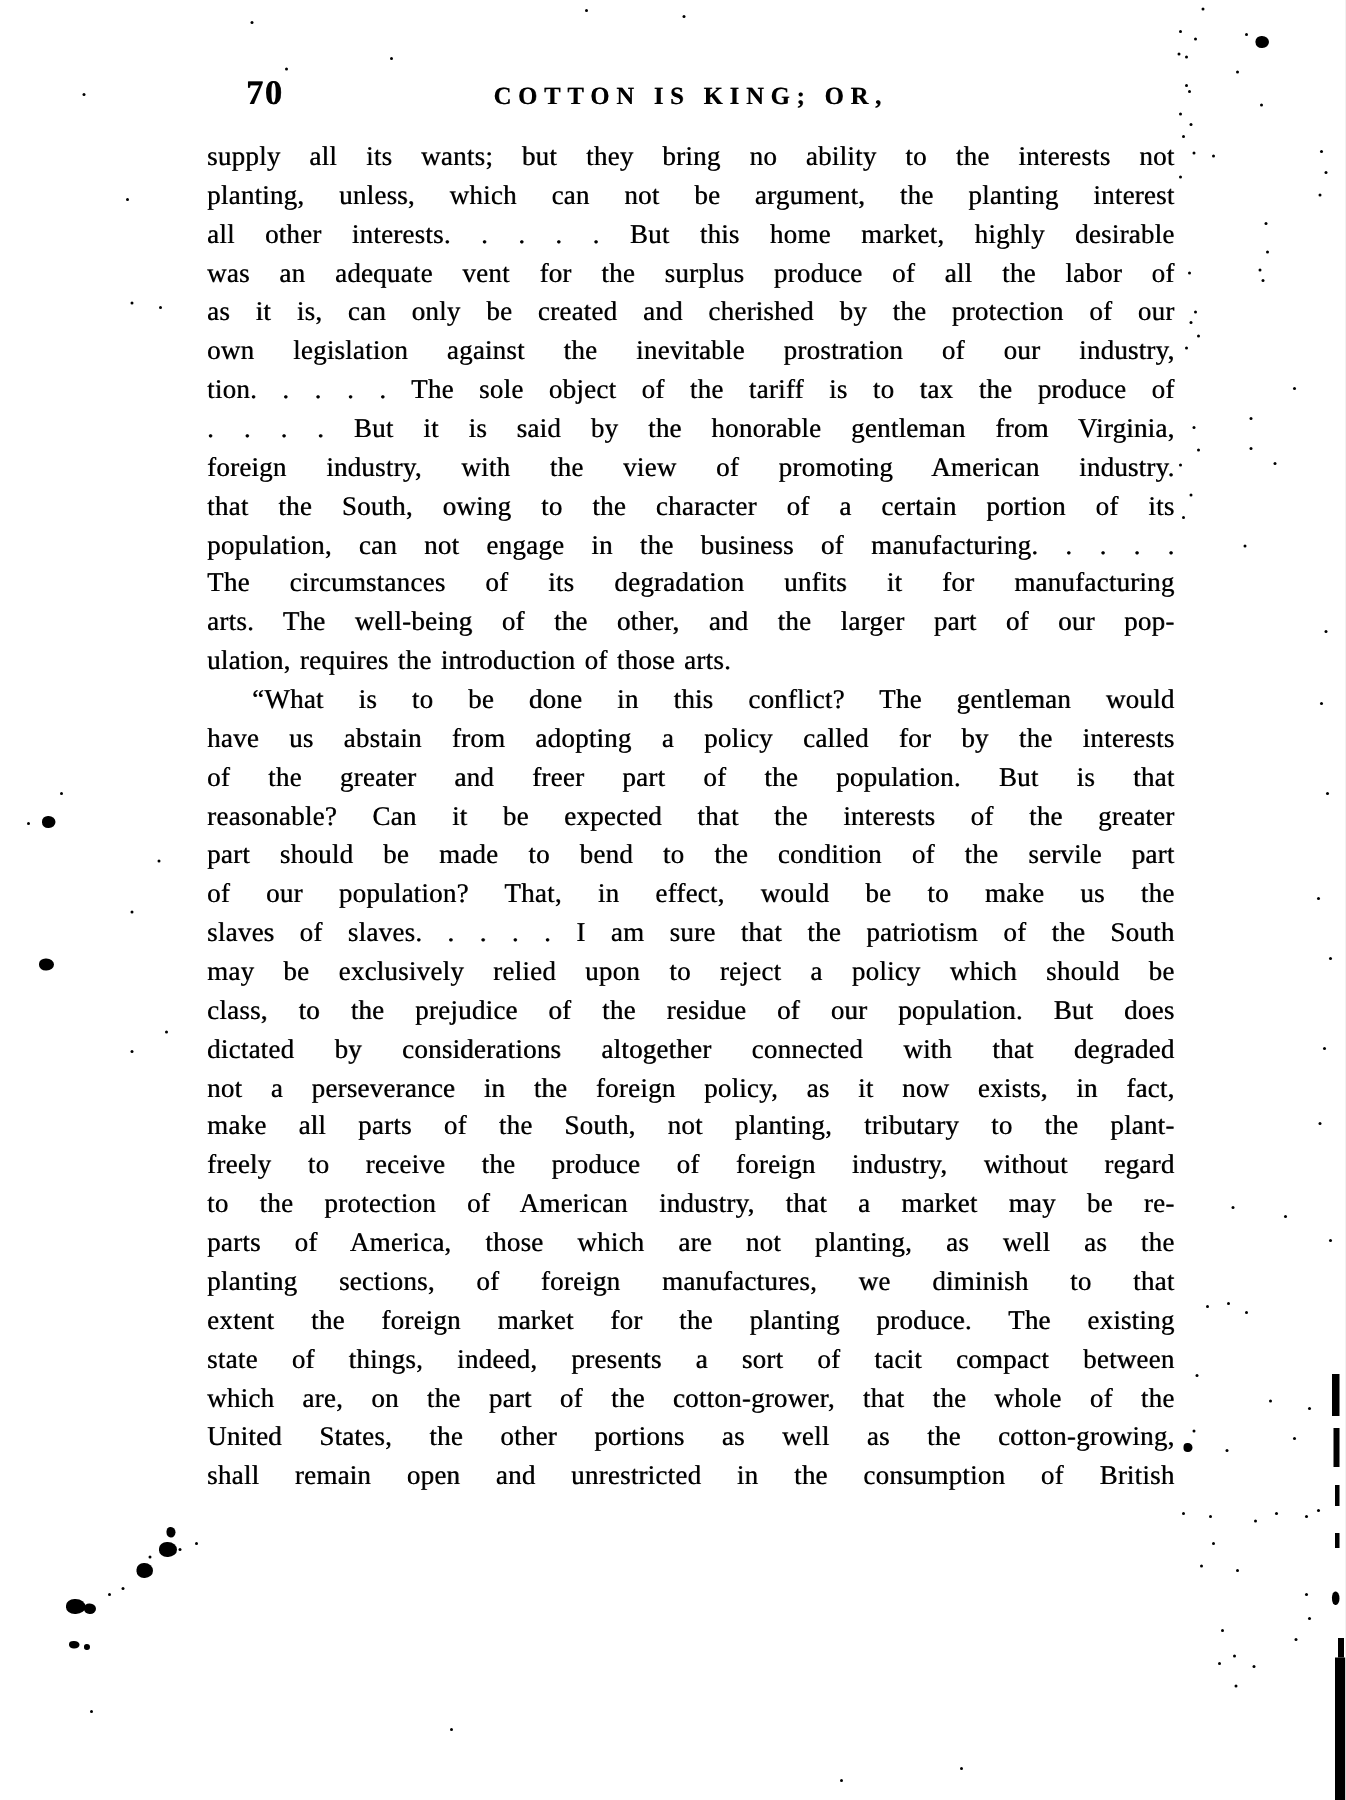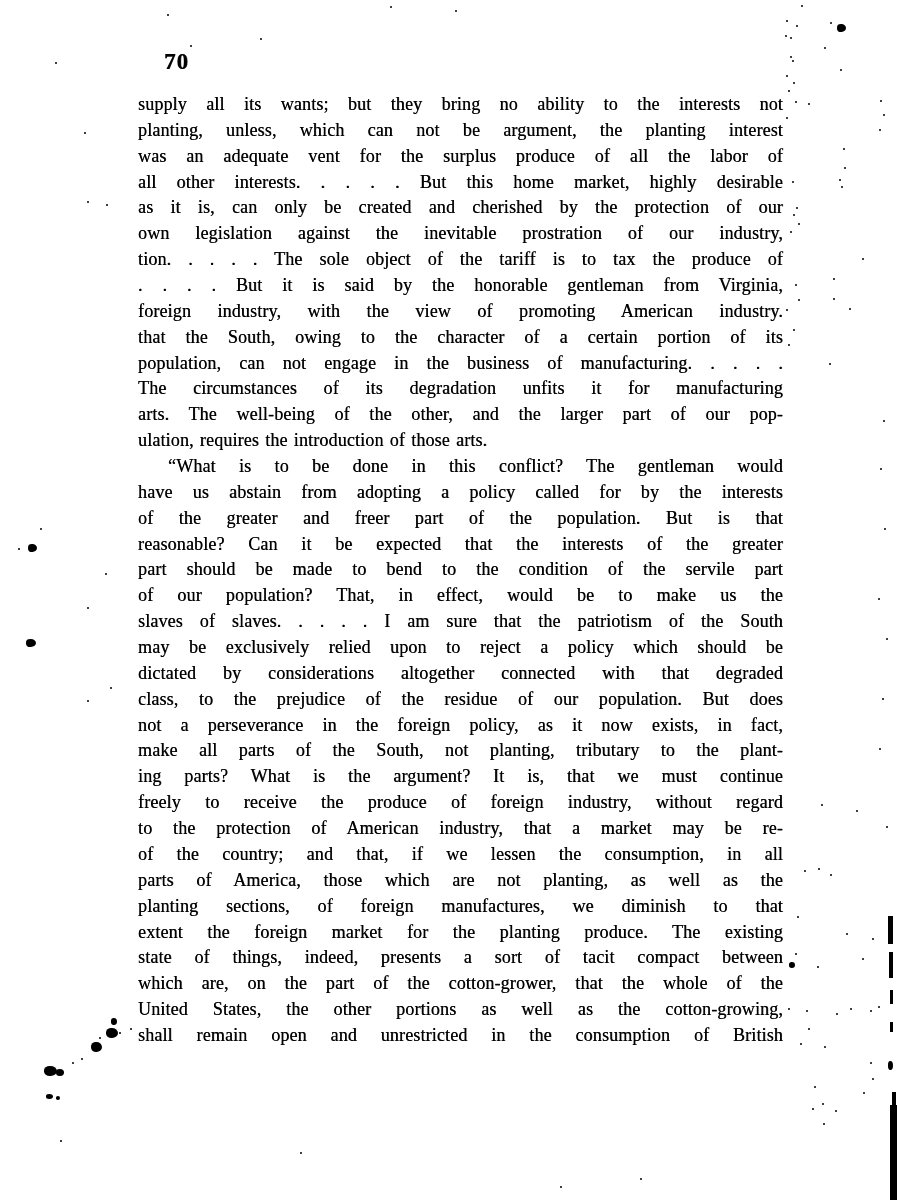--- a/index.html
+++ b/index.html
@@ -41,51 +41,50 @@
   .smallcaps { font-size:0.78em; letter-spacing:1px; }
   .a-dot  { position:absolute; background:#000; border-radius:50%; }
   .a-blob { position:absolute; background:#000; border-radius:46% 54% 52% 48%; }
   .a-band { position:absolute; background:#000; }
 </style>
 </head>
 <body>
 
 <div id="page">
   <span class="pagenum">70</span>
+  <div class="running-title">COTTON IS KING; OR,</div>
   <div class="body-text" id="body-text">
       <div class="line">supply all its wants; but they bring no ability to the interests not</div>
       <div class="line">planting, unless, which can not be argument, the planting interest</div>
+      <div class="line">all other interests. . . . . But this home market, highly desirable</div>
       <div class="line">was an adequate vent for the surplus produce of all the labor of</div>
-      <div class="line">all other interests. . . . . But this home market, highly desirable</div>
       <div class="line">as it is, can only be created and cherished by the protection of our</div>
       <div class="line">own legislation against the inevitable prostration of our industry,</div>
       <div class="line">tion. . . . . The sole object of the tariff is to tax the produce of</div>
       <div class="line">. . . . But it is said by the honorable gentleman from Virginia,</div>
       <div class="line">foreign industry, with the view of promoting American industry.</div>
       <div class="line">that the South, owing to the character of a certain portion of its</div>
       <div class="line">population, can not engage in the business of manufacturing. . . . .</div>
       <div class="line">The circumstances of its degradation unfits it for manufacturing</div>
       <div class="line">arts. The well-being of the other, and the larger part of our pop-</div>
       <div class="line no-just">ulation, requires the introduction of those arts.</div>
       <div class="line indent">“What is to be done in this conflict? The gentleman would</div>
       <div class="line">have us abstain from adopting a policy called for by the interests</div>
       <div class="line">of the greater and freer part of the population. But is that</div>
       <div class="line">reasonable? Can it be expected that the interests of the greater</div>
       <div class="line">part should be made to bend to the condition of the servile part</div>
       <div class="line">of our population? That, in effect, would be to make us the</div>
       <div class="line">slaves of slaves. . . . . I am sure that the patriotism of the South</div>
       <div class="line">may be exclusively relied upon to reject a policy which should be</div>
+      <div class="line">class, to the prejudice of the residue of our population. But does</div>
       <div class="line">dictated by considerations altogether connected with that degraded</div>
-      <div class="line">class, to the prejudice of the residue of our population. But does</div>
       <div class="line">not a perseverance in the foreign policy, as it now exists, in fact,</div>
       <div class="line">make all parts of the South, not planting, tributary to the plant-</div>
-      <div class="line">ing parts? What is the argument? It is, that we must continue</div>
       <div class="line">freely to receive the produce of foreign industry, without regard</div>
       <div class="line">to the protection of American industry, that a market may be re-</div>
-      <div class="line">of the country; and that, if we lessen the consumption, in all</div>
       <div class="line">parts of America, those which are not planting, as well as the</div>
       <div class="line">planting sections, of foreign manufactures, we diminish to that</div>
       <div class="line">extent the foreign market for the planting produce. The existing</div>
       <div class="line">state of things, indeed, presents a sort of tacit compact between</div>
       <div class="line">which are, on the part of the cotton-grower, that the whole of the</div>
       <div class="line">United States, the other portions as well as the cotton-growing,</div>
       <div class="line">shall remain open and unrestricted in the consumption of British</div>
     </div>
   <div id="artifact-layer">
       <div class="a-dot" style="left: 801px; top: 5px; width: 2px; height: 2px; background: rgb(0, 0, 0);"></div>

